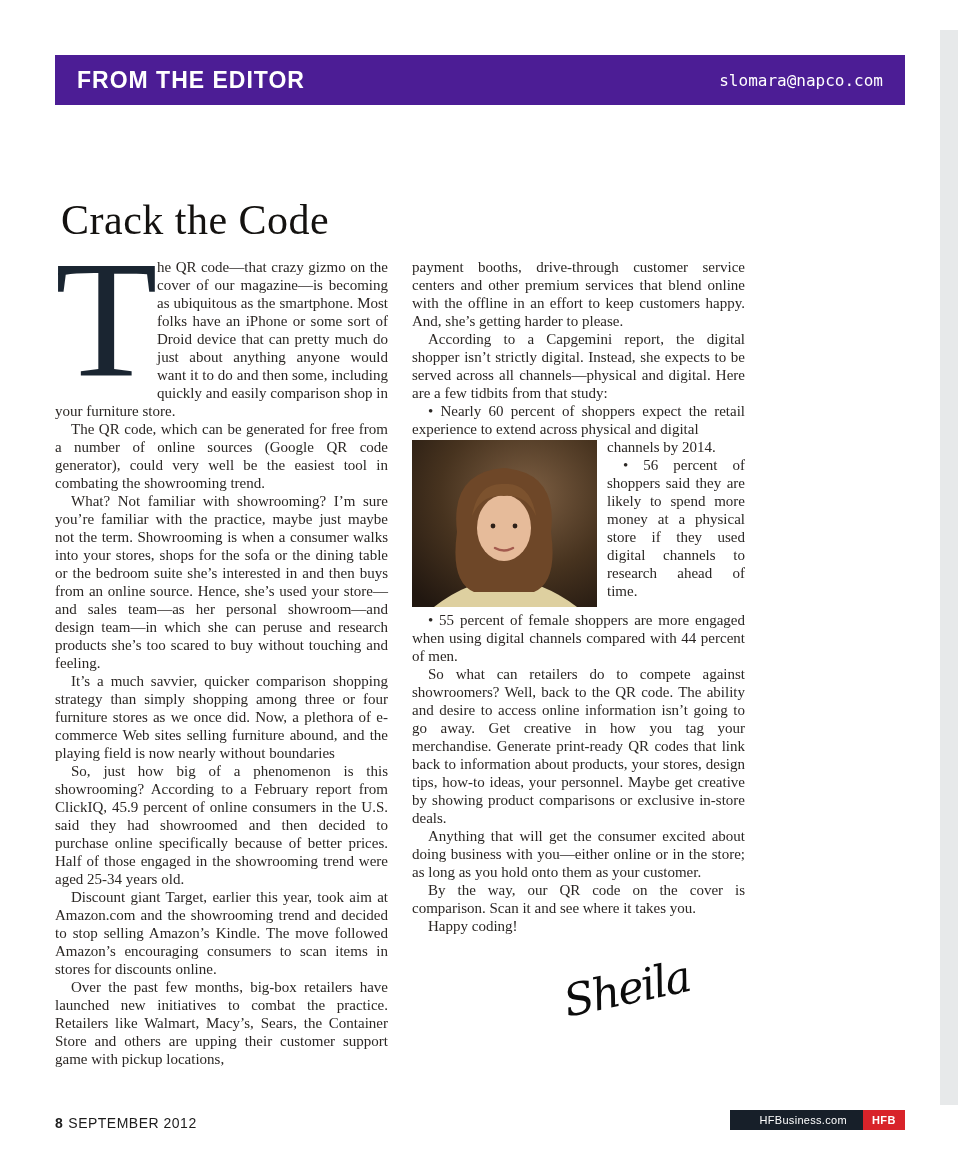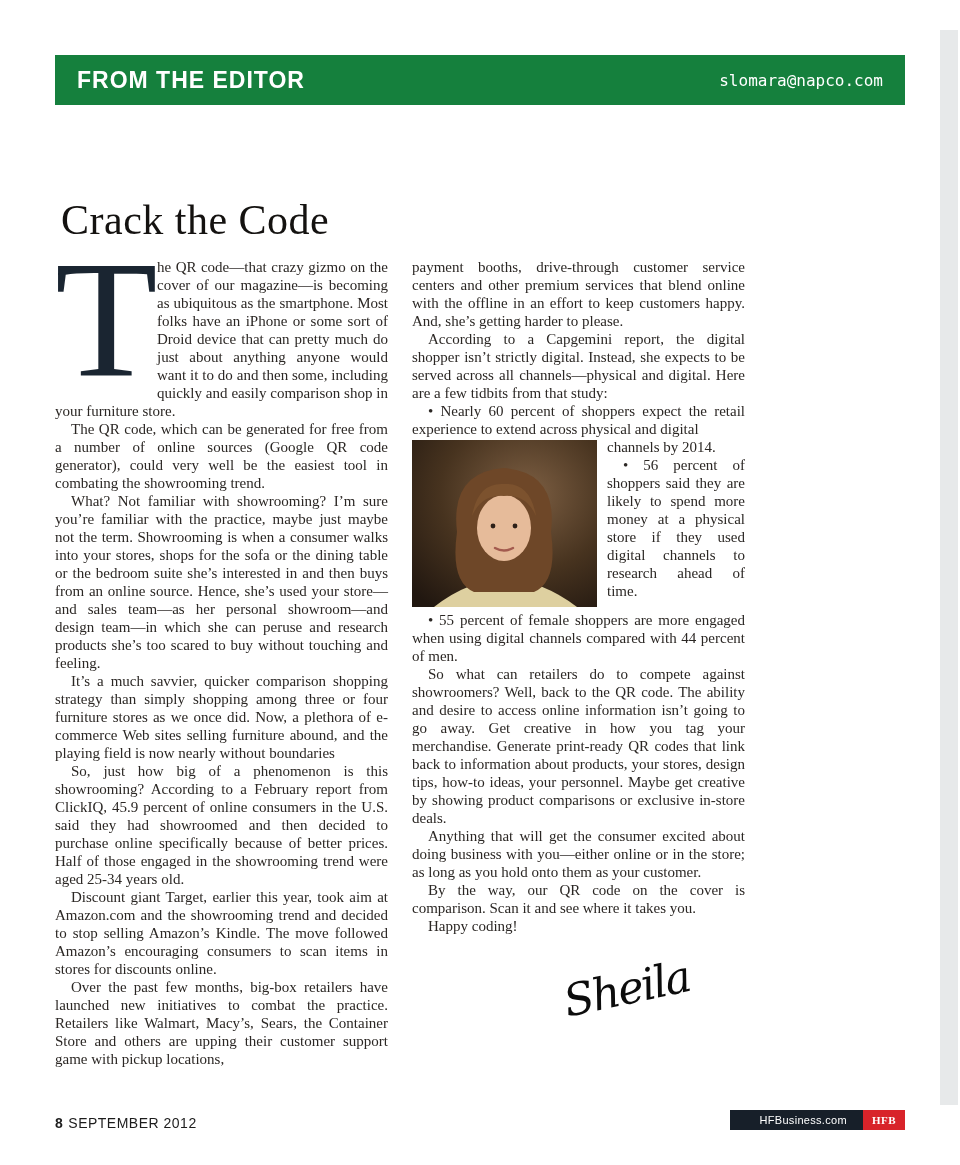--- a/index.html
+++ b/index.html
@@ -16,21 +16,21 @@
     position: absolute;
     right: 2px; top: 30px;
     width: 18px; height: 1075px;
     background: #e7e9ea;
   }
   
   .topbar {
     position: absolute;
     left: 55px; top: 55px;
     width: 850px; height: 50px;
-    background: #15803d;
+    background: #4c1d95;
     display: flex;
     align-items: center;
     justify-content: space-between;
     box-sizing: border-box;
     padding: 0 22px;
   }
   .topbar-title {
     color: #ffffff;
     font-family: "Liberation Sans", sans-serif;
     font-weight: bold;
@@ -124,21 +124,20 @@
     color: #ffffff;
     padding: 4px 16px 4px 30px;
     letter-spacing: 0.3px;
   }
   .footer-brand {
     background: #d8232a;
     color: #ffffff;
     font-weight: bold;
     padding: 4px 9px;
     letter-spacing: 0.5px;
-    font-family: Liberation Serif, serif;
   }
 </style>
 </head>
 <body>
 
 <div class="page">
 
   <div class="scan-edge"></div>
 
   <header class="topbar">

